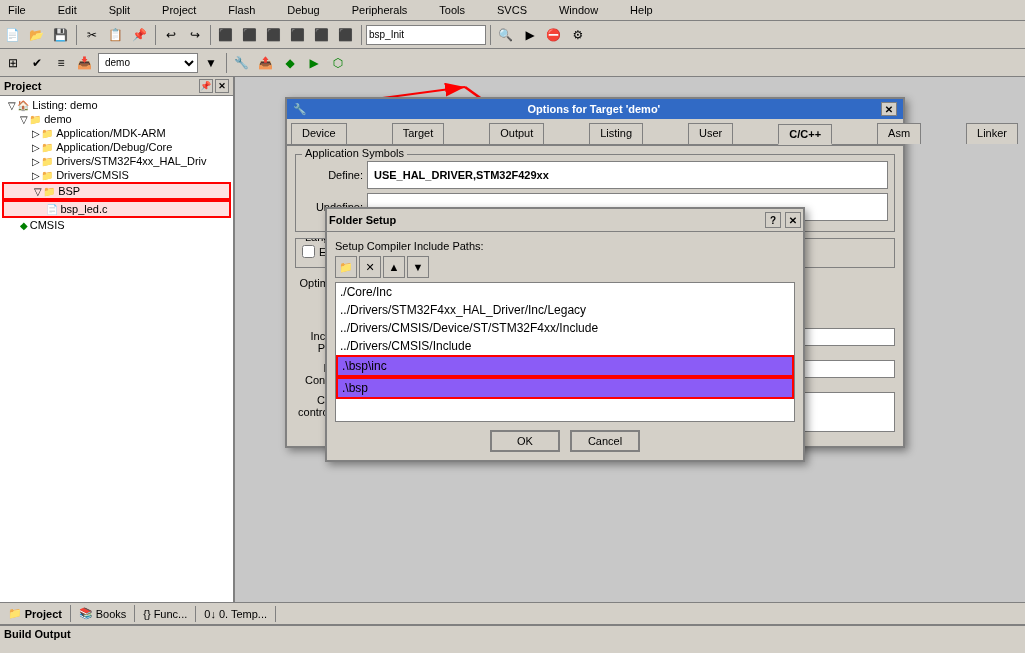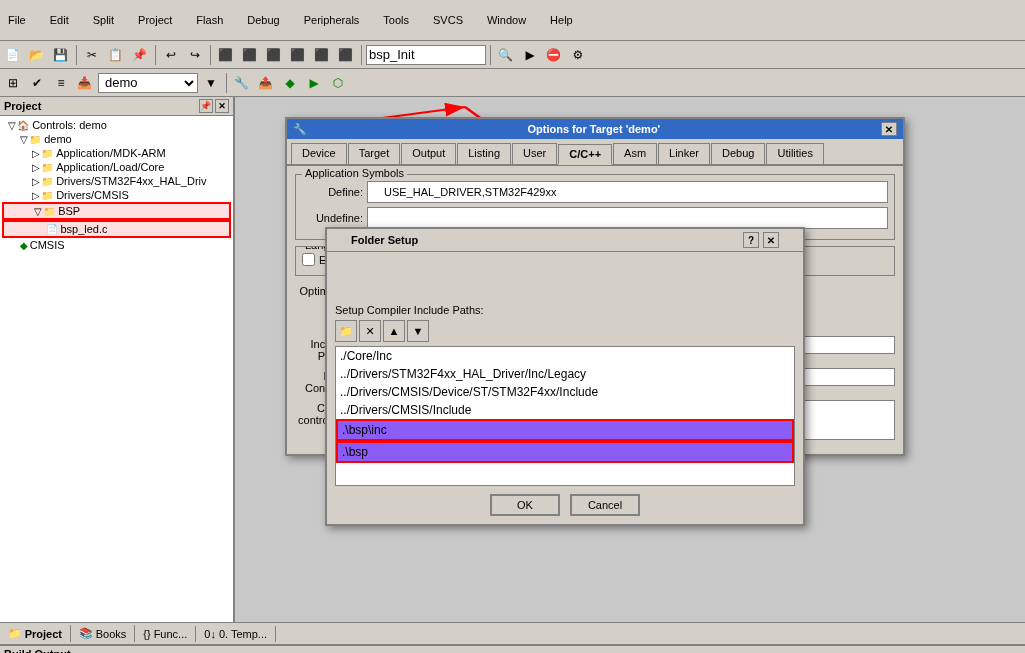--- a/index.html
+++ b/index.html
@@ -1,26 +1,26 @@
 <!DOCTYPE html>
 <html><head>
   <meta charset="utf-8">
   <style>
     * { box-sizing: border-box; margin: 0; padding: 0; }
     body { font-family: 'Segoe UI', Tahoma, Geneva, Verdana, sans-serif; font-size: 11px; background: #d4d0c8; overflow: hidden; width: 1025px; height: 653px; }
 
     
-    .menu-bar { background: #d4d0c8; border-bottom: 1px solid #808080; padding: 12px 4px; display: flex; gap: 16px; }
+    .menu-bar { background: #d4d0c8; border-bottom: 1px solid #808080; padding: 2px 4px; display: flex; gap: 24px; }
     .menu-item { cursor: pointer; padding: 2px 4px; font-size: 11px; }
 
     
     .toolbar { background: #d4d0c8; border-bottom: 1px solid #808080; padding: 2px; display: flex; align-items: center; gap: 2px; min-height: 28px; }
     .tb-btn { width: 22px; height: 22px; background: #d4d0c8; border: 1px solid transparent; display: flex; align-items: center; justify-content: center; cursor: pointer; font-size: 12px; }
     .tb-sep { width: 1px; height: 20px; background: #808080; margin: 0 2px; }
-    .tb-combo { height: 20px; font-size: 13px; border: 1px solid #808080; background: white; padding: 0 2px; }
+    .tb-combo { height: 20px; font-size: 10px; border: 1px solid #808080; background: white; padding: 0 2px; }
 
     
     .toolbar2 { background: #d4d0c8; border-bottom: 1px solid #808080; padding: 2px; display: flex; align-items: center; gap: 2px; min-height: 28px; }
 
     
     .main-area { display: flex; height: calc(653px - 28px - 28px - 28px - 22px - 22px); }
 
     
     .project-panel { width: 235px; border-right: 2px solid #808080; background: white; display: flex; flex-direction: column; }
     .panel-title { background: #d4d0c8; border-bottom: 1px solid #808080; padding: 2px 4px; display: flex; align-items: center; justify-content: space-between; font-size: 11px; font-weight: bold; }
@@ -36,53 +36,53 @@
 
     
     .content-area { flex: 1; background: #c8c8c8; position: relative; }
 
     
     .options-dialog { position: absolute; top: 20px; left: 50px; width: 620px; background: #d4d0c8; border: 2px solid #808080; box-shadow: 3px 3px 8px rgba(0,0,0,0.4); }
     .dialog-title { background: #316ac5; color: white; padding: 3px 6px; display: flex; align-items: center; justify-content: space-between; font-size: 11px; font-weight: bold; }
     .dialog-close { width: 16px; height: 14px; background: #d4d0c8; border: 1px solid #808080; color: black; font-size: 10px; cursor: pointer; display: flex; align-items: center; justify-content: center; }
 
     
-    .tabs-bar { display: flex; background: #d4d0c8; border-bottom: 2px solid #808080; padding-top: 4px; padding-left: 4px; }
+    .tabs-bar { display: flex; background: #d4d0c8; border-bottom: 2px solid #808080; padding-top: 4px; padding-left: 4px; gap: 44px; }
     .tab { padding: 3px 10px; border: 1px solid #808080; border-bottom: none; background: #d4d0c8; cursor: pointer; font-size: 11px; margin-right: 1px; }
     .tab.active { background: #d4d0c8; border-bottom: 2px solid #d4d0c8; font-weight: bold; z-index: 1; position: relative; top: 1px; }
 
     
     .dialog-content { padding: 8px; }
 
     
     .section-group { border: 1px solid #808080; margin-bottom: 6px; padding: 6px; position: relative; }
     .section-label { position: absolute; top: -8px; left: 6px; background: #d4d0c8; padding: 0 3px; font-size: 11px; }
     .field-row { display: flex; align-items: center; margin-bottom: 4px; }
     .field-label { width: 65px; font-size: 11px; text-align: right; padding-right: 4px; }
-    .field-input { flex: 1; height: 22px; border: 1px solid #808080; background: white; font-size: 11px; padding: 0 16px; }
+    .field-input { flex: 1; height: 28px; border: 1px solid #808080; background: white; font-size: 11px; padding: 0 6px; font-weight: bold; }
     .checkbox-row { display: flex; align-items: center; margin-bottom: 2px; }
     .checkbox-row input[type=checkbox] { margin-right: 4px; }
 
     
     .opt-section { margin-bottom: 6px; }
 
     
     .include-section { margin-bottom: 6px; }
     .include-row { display: flex; align-items: flex-start; }
     .include-label { width: 55px; text-align: right; padding-right: 4px; padding-top: 2px; font-size: 11px; }
     .include-input { flex: 1; height: 18px; border: 1px solid #808080; background: white; font-size: 11px; padding: 0 2px; }
 
     
     .folder-dialog { position: absolute; top: 130px; left: 90px; width: 480px; background: #d4d0c8; border: 2px solid #808080; box-shadow: 3px 3px 8px rgba(0,0,0,0.4); z-index: 10; }
-    .folder-title { background: #d4d0c8; border-bottom: 1px solid #808080; padding: 3px 24px; display: flex; align-items: center; justify-content: space-between; font-size: 11px; font-weight: bold; }
+    .folder-title { background: #d4d0c8; border-bottom: 1px solid #808080; padding: 3px 2px; display: flex; align-items: center; justify-content: space-between; font-size: 11px; font-weight: bold; }
     .folder-title-text { font-size: 11px; }
     .folder-title-btns { display: flex; gap: 4px; }
     .folder-title-btn { width: 16px; height: 16px; background: #d4d0c8; border: 1px solid #808080; font-size: 10px; cursor: pointer; display: flex; align-items: center; justify-content: center; }
 
-    .folder-content { padding: 8px; margin-top: 44px; }
+    .folder-content { padding: 8px; }
     .folder-setup-label { font-size: 11px; margin-bottom: 4px; }
 
     .folder-toolbar { display: flex; align-items: center; margin-bottom: 4px; gap: 2px; }
     .folder-tb-btn { width: 22px; height: 22px; background: #d4d0c8; border: 1px solid #808080; display: flex; align-items: center; justify-content: center; cursor: pointer; font-size: 11px; }
 
     .folder-list { border: 1px solid #808080; background: white; height: 140px; overflow: auto; }
     .folder-list-item { padding: 2px 4px; font-size: 12px; cursor: pointer; white-space: nowrap; }
     .folder-list-item.highlighted { border: 2px solid red; background: #8b5cf6; }
 
     .folder-buttons { display: flex; justify-content: center; gap: 10px; margin-top: 8px; }
@@ -169,42 +169,42 @@
         <div class="panel-close">📌</div>
         <div class="panel-close">✕</div>
       </div>
     </div>
     <div class="tree-area">
 
       <div class="tree-item">
         <span class="tree-indent" style="width:4px;"></span>
         <span class="tree-icon">▽</span>
         <span class="tree-icon">🏠</span>
-        <span>Controls: demo</span>
+        <span>Listing: demo</span>
       </div>
 
       <div class="tree-item">
         <span class="tree-indent" style="width:16px;"></span>
         <span class="tree-icon">▽</span>
         <span class="tree-icon folder-icon">📁</span>
         <span>demo</span>
       </div>
 
       <div class="tree-item">
         <span class="tree-indent" style="width:28px;"></span>
         <span class="tree-icon">▷</span>
         <span class="tree-icon folder-icon">📁</span>
         <span>Application/MDK-ARM</span>
       </div>
 
       <div class="tree-item">
         <span class="tree-indent" style="width:28px;"></span>
         <span class="tree-icon">▷</span>
         <span class="tree-icon folder-icon">📁</span>
-        <span>Application/Load/Core</span>
+        <span>Application/Debug/Core</span>
       </div>
 
       <div class="tree-item">
         <span class="tree-indent" style="width:28px;"></span>
         <span class="tree-icon">▷</span>
         <span class="tree-icon folder-icon">📁</span>
         <span>Drivers/STM32F4xx_HAL_Driv</span>
       </div>
 
       <div class="tree-item">

